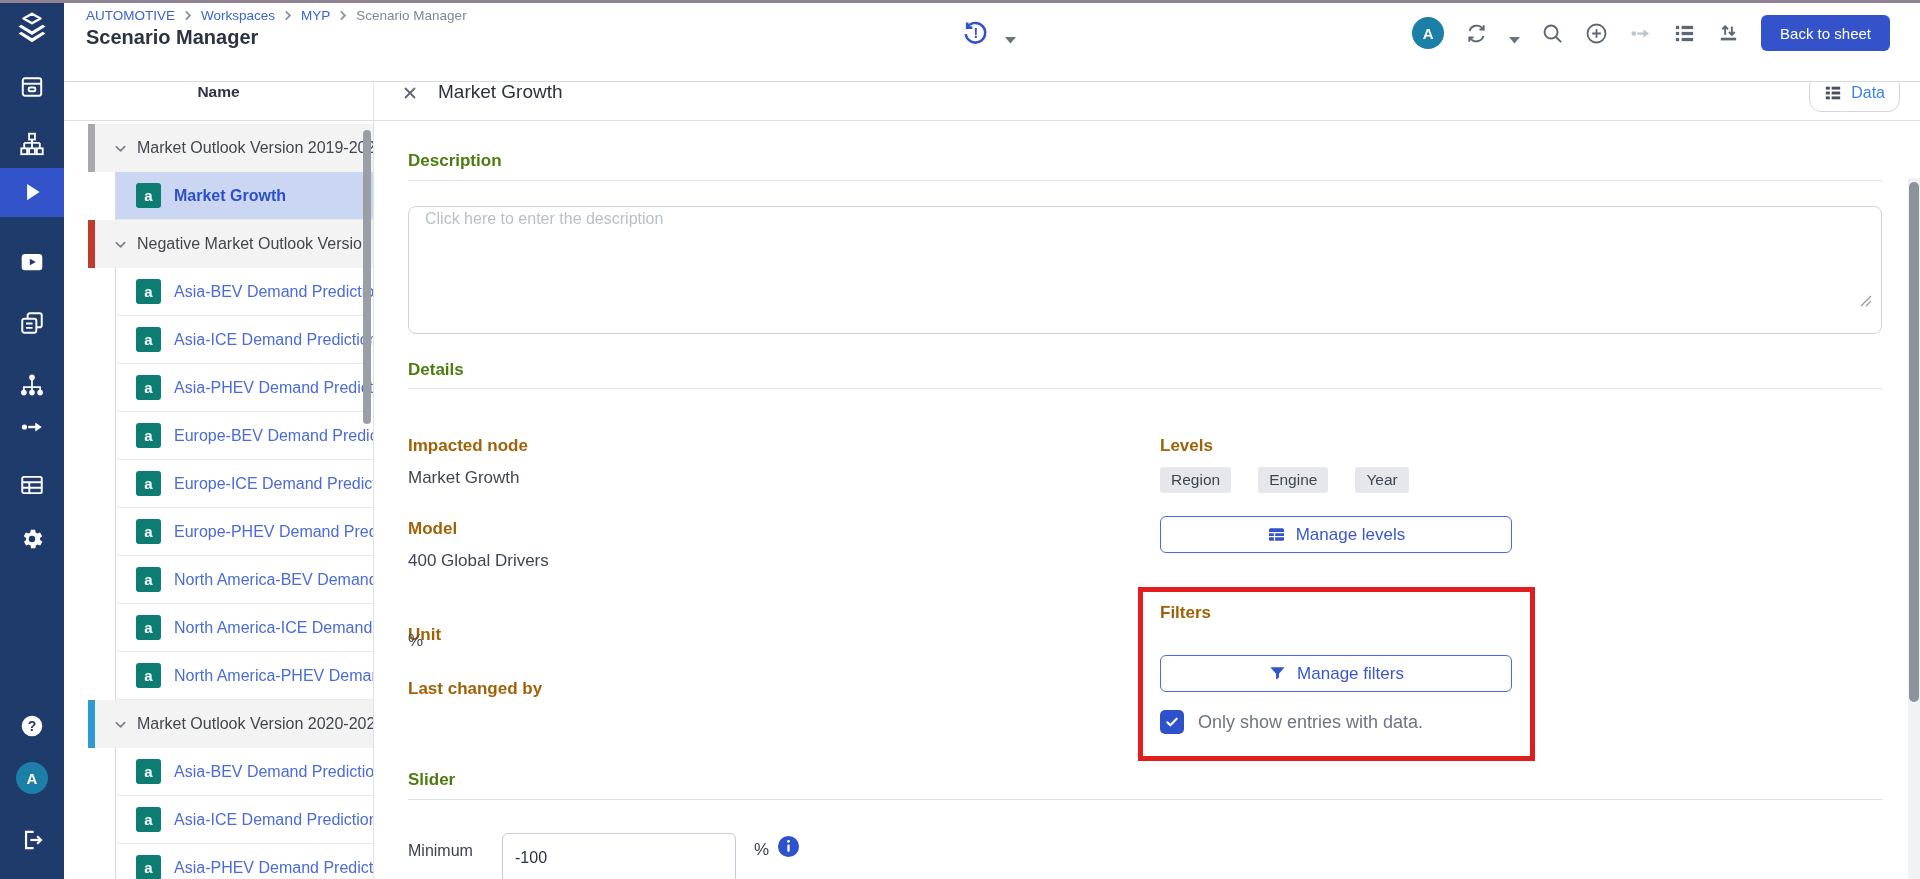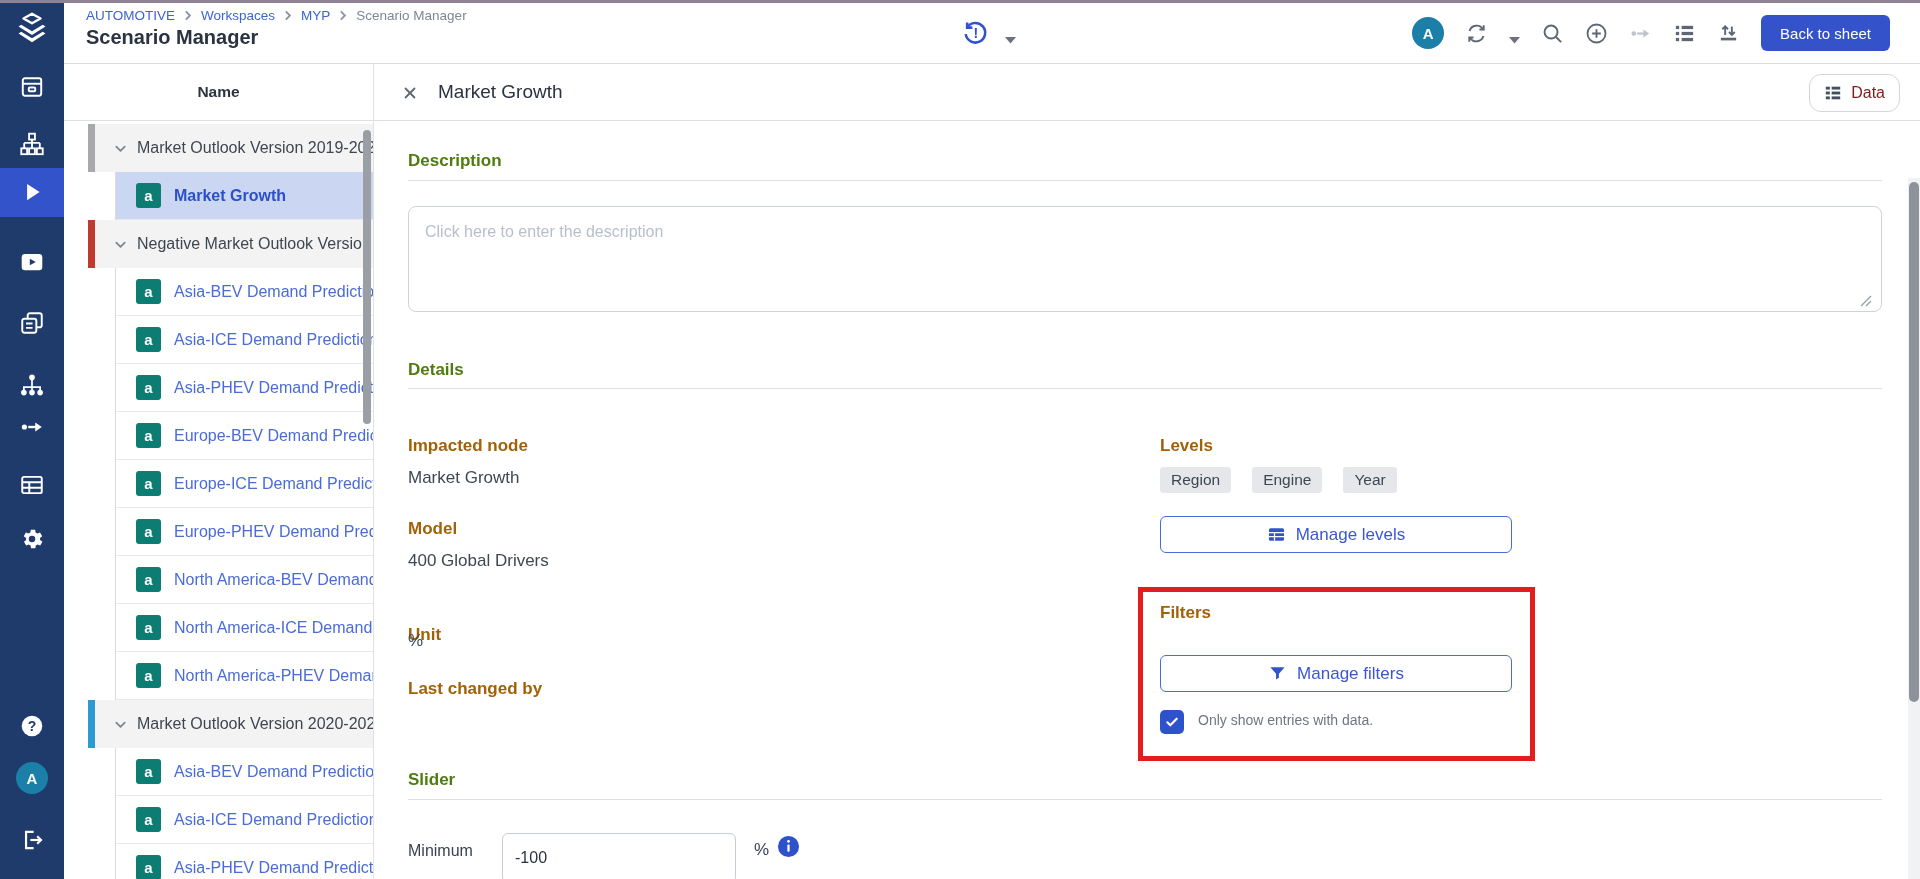--- a/index.html
+++ b/index.html
@@ -12,21 +12,21 @@
 
   
   .sidebar { position:absolute; left:0; top:0; width:64px; height:879px; background:#1f3b6c; z-index:20; }
   .side-ic { position:absolute; left:50%; transform:translate(-50%,-50%); width:26px; height:26px; display:flex; align-items:center; justify-content:center; cursor:pointer; }
   .side-ic svg { width:100%; height:100%; display:block; }
   .side-active { position:absolute; left:0; top:168px; width:64px; height:49px; background:#3353cb; }
   .side-avatar { position:absolute; left:16px; width:32px; height:32px; border-radius:50%; background:#1b7fa8; color:#fff;
                  font-size:15px; font-weight:bold; display:flex; align-items:center; justify-content:center; cursor:pointer; }
 
   
-  .topbar { position:absolute; left:64px; top:3px; width:1856px; height:61px; background:#fff; border-bottom:1px solid #d8dbe0; z-index:15; }
+  .topbar { position:absolute; left:64px; top:3px; width:1856px; height:79px; background:#fff; border-bottom:1px solid #d8dbe0; z-index:15; }
   .crumbs { position:absolute; left:22px; top:5px; display:flex; align-items:center; gap:9px; font-size:13.5px; }
   .crumb-link { color:#3c63d2; cursor:pointer; text-decoration:none; }
   .crumb-cur { color:#7e8797; }
   .crumb-sep { display:flex; width:8px; height:11px; }
   .page-title { position:absolute; left:22px; top:23px; font-size:20px; font-weight:600; color:#2b3340; }
 
   .hist-wrap { position:absolute; left:898px; top:17px; display:flex; align-items:center; gap:16px; }
   .hist-btn { width:27px; height:27px; cursor:pointer; }
   .caret { width:11px; height:7px; cursor:pointer; }
 
@@ -58,47 +58,47 @@
   .clabel { font-size:16px; color:#4a6bd8; white-space:nowrap; overflow:hidden; }
   .crow.selected .clabel { color:#2b50c8; font-weight:bold; }
   .tree-scroll { position:absolute; right:2px; top:66px; width:8px; height:294px; border-radius:4px; background:#9a9ea5; cursor:pointer; }
 
   
   .main { position:absolute; left:374px; top:64px; width:1546px; height:815px; background:#fff; }
   .tabbar { position:absolute; left:0; top:0; width:100%; height:57px; border-bottom:1px solid #dcdfe4; }
   .tab-close { position:absolute; left:28px; top:21px; width:16px; height:16px; cursor:pointer; }
   .tab-title { position:absolute; left:64px; top:17px; font-size:19px; color:#2b3340; }
   .btn-data { position:absolute; right:20px; top:10px; height:38px; padding:0 14px; display:flex; align-items:center; gap:9px;
-              background:#fff; border:1px solid #d2d7de; border-radius:12px; font-size:16px; color:#7f1d1d; cursor:pointer; font-family:inherit; }
+              background:#fff; border:1px solid #d2d7de; border-radius:12px; font-size:16px; color:#3b82f6; cursor:pointer; font-family:inherit; }
   .btn-data svg { width:18px; height:18px; }
 
   .content { position:absolute; left:0; top:57px; width:1546px; height:758px; overflow:hidden; }
   .sec-head { position:absolute; left:34px; font-size:17px; font-weight:bold; color:#4d7c0f; }
   .divider { position:absolute; left:34px; width:1474px; height:1px; background:#dcdfe4; }
 
-  .desc-area { position:absolute; left:34px; top:85px; width:1474px; height:106px; border:1px solid #cdd3dc; border-radius:8px;
-               padding:16px 16px; font-size:16px; font-family:inherit; color:#2b3340; resize:none; outline:none; }
+  .desc-area { position:absolute; left:34px; top:85px; width:1474px; height:128px; border:1px solid #cdd3dc; border-radius:8px;
+               padding:3px 16px; font-size:16px; font-family:inherit; color:#2b3340; resize:none; outline:none; }
   .desc-area::placeholder { color:#b7bfca; }
   .resize-h { position:absolute; left:1486px; top:172px; width:12px; height:12px; pointer-events:none; }
 
   .fld-label { position:absolute; font-size:17px; font-weight:bold; color:#a16207; }
   .fld-value { position:absolute; font-size:17px; color:#3f4753; }
 
-  .chips { position:absolute; left:786px; top:346px; display:flex; gap:21px; }
+  .chips { position:absolute; left:786px; top:346px; display:flex; gap:27px; }
   .chip { background:#e5e7ea; color:#3d4754; font-size:15.5px; border-radius:3px; padding:4px 11px; }
   .btn-outline { position:absolute; left:786px; width:352px; height:37px; display:flex; align-items:center; justify-content:center; gap:10px;
                  background:#fff; border:1px solid #4a6bd8; border-radius:6px; color:#3a57d0; font-size:17px; cursor:pointer; font-family:inherit; }
   .btn-outline svg { width:19px; height:19px; }
 
   .red-box { position:absolute; left:764px; top:466px; width:397px; height:174px; border:5px solid #e11d1d; pointer-events:none; z-index:10; }
 
   .checkbox { position:absolute; left:786px; top:589px; width:24px; height:24px; background:#2e52cc; border-radius:5px;
               display:flex; align-items:center; justify-content:center; cursor:pointer; }
   .checkbox svg { width:16px; height:16px; }
-  .cb-label { position:absolute; left:824px; top:591px; font-size:14px; color:#6e7683; }
+  .cb-label { position:absolute; left:824px; top:591px; font-size:18px; color:#6e7683; }
 
   .min-label { position:absolute; left:34px; top:721px; font-size:16px; color:#3a4250;text-align:center; }
   .min-input { position:absolute; left:128px; top:712px; width:234px; height:50px; border:1px solid #c7cdd7; border-radius:6px;
                padding:0 12px; font-size:16px; color:#2b3340; font-family:Liberation Sans, sans-serif; outline:none; }
   .pct { position:absolute; left:380px; top:719px; font-size:17px; color:#3a4250; }
   .info-ic { position:absolute; left:403px; top:714px; width:23px; height:23px; cursor:pointer; }
 
   .main-scroll-track { position:absolute; right:0; top:57px; width:12px; height:758px; background:#f1f2f4; }
   .main-scroll-thumb { position:absolute; right:1px; top:61px; width:10px; height:520px; border-radius:5px; background:#8e939b; cursor:pointer; }
 </style>

